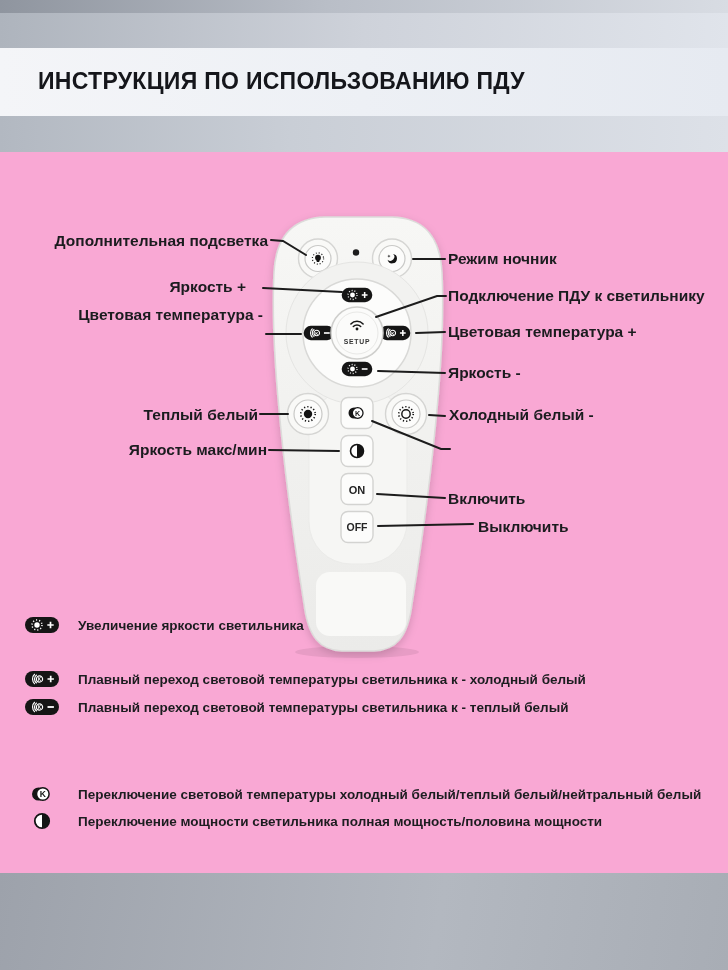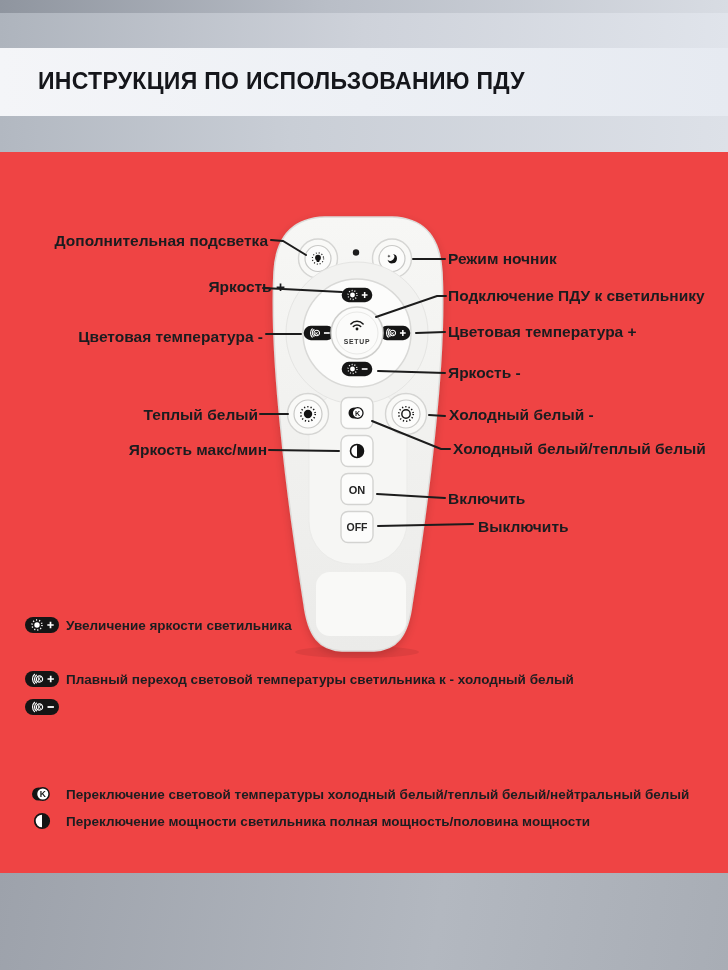--- a/index.html
+++ b/index.html
@@ -1,33 +1,33 @@
 <!DOCTYPE html>
 <html><head>
 <meta charset="utf-8">
 <style>
   html,body{margin:0;padding:0;}
   body{font-family:"Liberation Sans",sans-serif;background:#ffffff;}
-  .page{position:relative;width:728px;height:970px;background:#ef4444;overflow:hidden;}
+  .page{position:relative;width:728px;height:970px;background:#f9a8d4;overflow:hidden;}
   .band{position:absolute;left:0;width:728px;}
   .band-top-dark{top:0;height:13px;background:linear-gradient(90deg,#8f959f 0%,#b9bec7 45%,#d8dce3 100%);}
   .band-top{top:13px;height:35px;background:linear-gradient(90deg,#aeb4bd 0%,#ced2da 50%,#e0e4eb 100%);}
   .title-band{top:48px;height:68px;background:linear-gradient(90deg,#f4f5f8 0%,#edf0f5 50%,#e6eaf1 100%);}
   .band-mid{top:116px;height:36px;background:linear-gradient(90deg,#b2b8c1 0%,#c9ced6 40%,#dde1e8 100%);}
   .footer-band{top:873px;height:97px;background:linear-gradient(100deg,#9da2ab 0%,#b3b8c0 60%,#a8adb5 100%);}
   .page-title{position:absolute;left:38px;top:68px;margin:0;font-size:23px;font-weight:700;
     letter-spacing:.3px;color:#15161b;white-space:nowrap;}
   .remote-svg{position:absolute;left:0;top:150px;}
   .callout{position:absolute;white-space:nowrap;font-size:15.5px;font-weight:700;color:#1b1c1f;line-height:18px;}
   .callout.r{text-align:right;}
   .callout.l{text-align:center;}
   .legend{position:absolute;left:22px;top:0;width:700px;height:970px;pointer-events:none;}
   .lrow{position:absolute;left:0;height:28px;display:flex;align-items:center;}
   .licon{width:40px;height:26px;display:flex;align-items:center;justify-content:center;flex:none;}
-  .ltext{margin-left:4px;font-size:13.5px;font-weight:700;color:#1c1d20;white-space:nowrap;}
+  .ltext{margin-left:16px;font-size:13.5px;font-weight:700;color:#1c1d20;white-space:nowrap;}
 </style>
 </head>
 <body>
 
 <svg width="0" height="0" style="position:absolute" aria-hidden="true">
   <defs>
     <g id="icon-pill-sun-plus">
       <rect x="-17" y="-8" width="34" height="16" rx="8" fill="#151515"></rect>
       <circle cx="-5" cy="0" r="2.7" fill="#fff"></circle>
       <circle cx="-5" cy="0" r="5" fill="none" stroke="#fff" stroke-width="1.5" stroke-dasharray="1.1 2.04"></circle>
@@ -186,31 +186,30 @@
       <path d="M416,333 L445,332"></path>
       <path d="M378,371 L445,373"></path>
       <path d="M429,415 L445,416"></path>
       <path d="M372,421 441,449 450,449"></path>
       <path d="M377,494 L445,498"></path>
       <path d="M378,526 L473,524"></path>
     </g>
   </svg>
 
   <div class="callout l" style="right:460px;top:232px">Дополнительная подсветка</div>
-  <div class="callout l" style="right:443px;top:278px">Яркость +</div>
-  <div class="callout l" style="right:465px;top:328px">Цветовая температура -</div>
+  <div class="callout l" style="right:482px;top:278px">Яркость +</div>
+  <div class="callout l" style="right:465px;top:306px">Цветовая температура -</div>
   <div class="callout l" style="right:470px;top:406px">Теплый белый</div>
   <div class="callout l" style="right:461px;top:441px">Яркость макс/мин</div>
 
   <div class="callout r" style="left:448px;top:250px">Режим ночник</div>
   <div class="callout r" style="left:448px;top:323px">Цветовая температура +</div>
   <div class="callout r" style="left:448px;top:287px">Подключение ПДУ к светильнику</div>
   <div class="callout r" style="left:448px;top:364px">Яркость -</div>
   <div class="callout r" style="left:449px;top:406px">Холодный белый -</div>
-  <div class="callout r" style="left:453px;top:440px">Холодный белый/теплый белый</div>
   <div class="callout r" style="left:448px;top:490px">Включить</div>
   <div class="callout r" style="left:478px;top:518px">Выключить</div>
 
   <div class="legend">
     <div class="lrow" style="top:611px">
       <span class="licon">
         <svg width="40" height="26" viewBox="-20 -13 40 26">
             <use href="#icon-pill-sun-plus"></use>
           </svg>
         </span>
@@ -223,20 +222,21 @@
           </svg>
         </span>
       <span class="ltext">Плавный переход световой температуры светильника к - холодный белый</span>
     </div>
     <div class="lrow" style="top:693px">
       <span class="licon">
         <svg width="40" height="26" viewBox="-20 -13 40 26">
             <use href="#icon-pill-cct-minus"></use>
           </svg>
         </span>
+      <span class="ltext">Плавный переход световой температуры светильника к - теплый белый</span>
     </div>
     <div class="lrow" style="top:780px">
       <span class="licon">
         <svg width="40" height="26" viewBox="-20 -13 40 26">
             <use href="#icon-k-toggle"></use>
           </svg>
         </span>
       <span class="ltext">Переключение световой температуры холодный белый/теплый белый/нейтральный белый</span>
     </div>
     <div class="lrow" style="top:807px">

